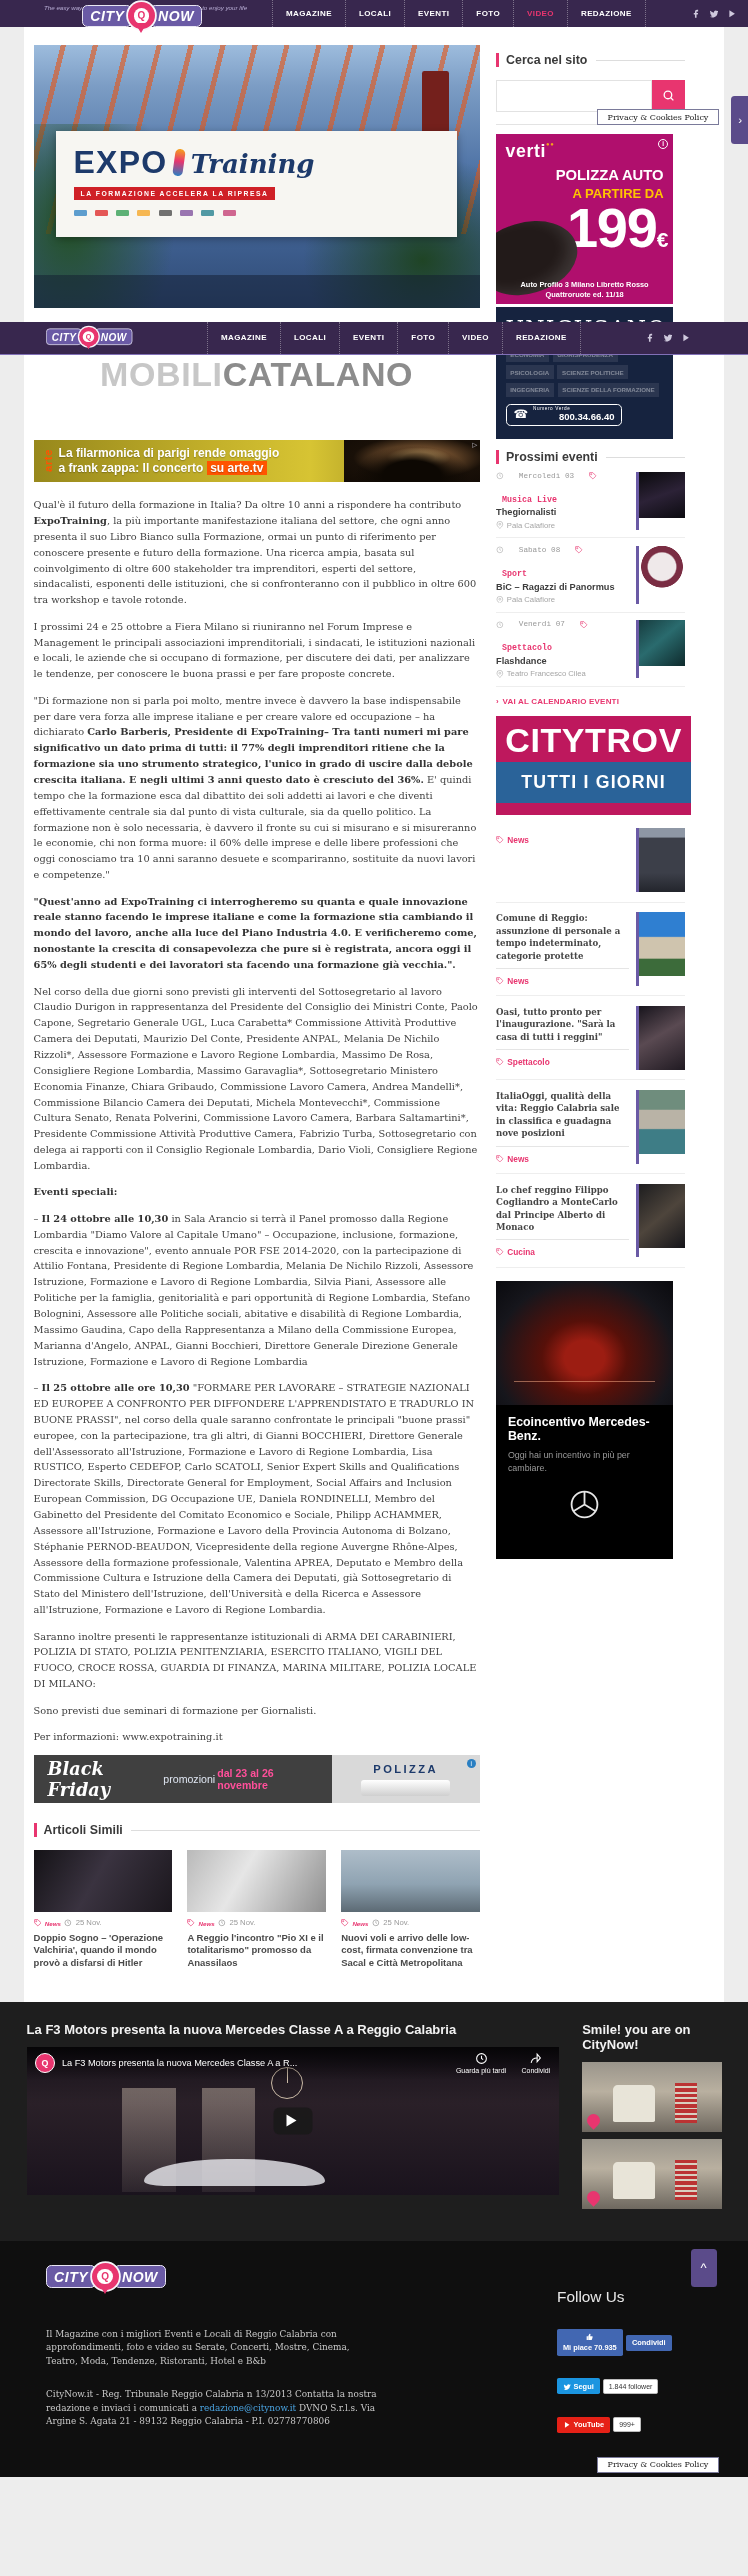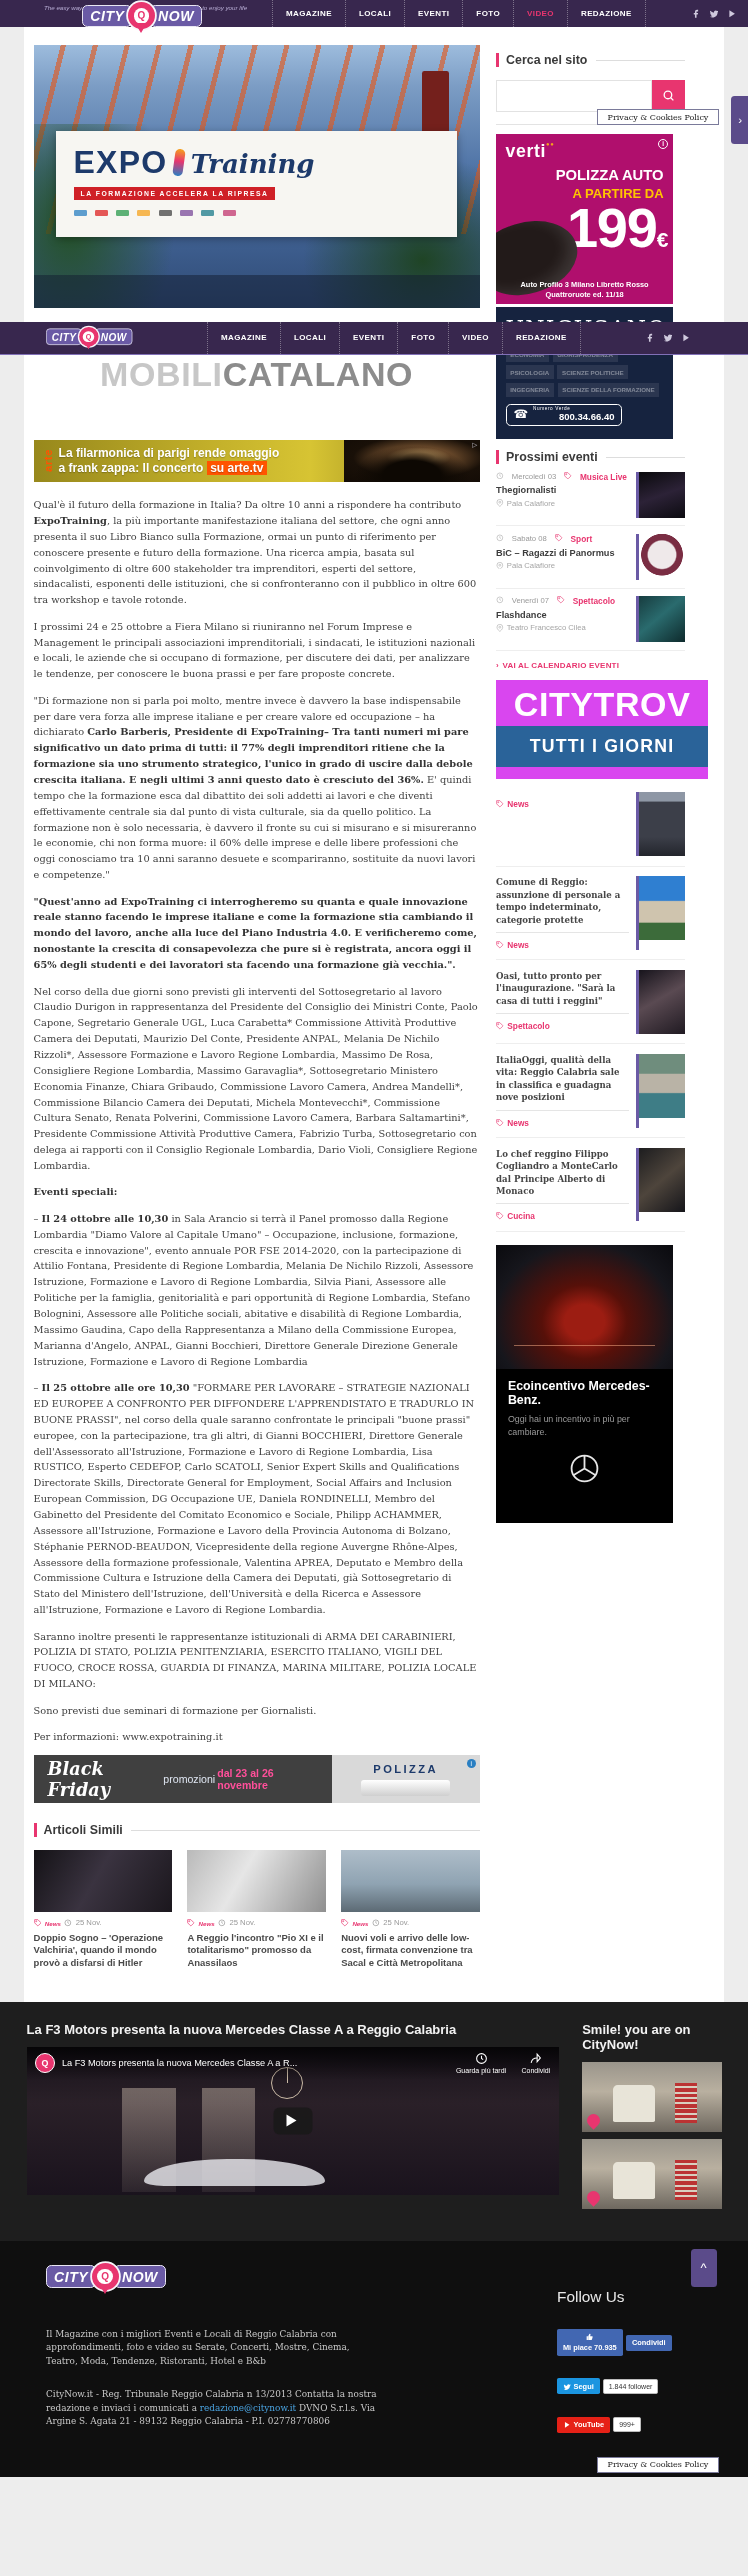--- a/index.html
+++ b/index.html
@@ -150,36 +150,36 @@
                   padding:3.5px 4.7px; }
   .unicus .phone { margin-top:7px; width:max-content; border:1.2px solid #fff; border-radius:4.7px; padding:1.8px 7px 3px;
                    color:#fff; display:flex; align-items:center; gap:4.7px; }
   .unicus .phone .glyph { font-size:11.8px; }
   .unicus .pl { font-size:4.7px; letter-spacing:0.6px; }
   .unicus .pn { font-size:9.5px; font-weight:800;padding-left:26px; }
 
   .events { margin-top:10.6px; }
   .ev { display:flex; padding:7.7px 0; border-bottom:0.6px solid #eee; cursor:pointer; }
   .ev .txt { flex:1; padding-right:7px; }
-  .ev .row1 { display:flex; align-items:flex-start; flex-wrap:wrap; gap:8px; font-size:7.7px; color:#999; }
-  .ev .cat { color:#e8356f; font-weight:800; font-size:8.3px; }
+  .ev .row1 { display:flex; align-items:flex-end; flex-wrap:wrap; gap:15px; font-size:7.7px; color:#999;font-family:Liberation Mono, monospace; }
+  .ev .cat { color:#e8356f; font-weight:800; font-size:8.3px;margin-left:6px; }
   .ev h4 { font-size:9.2px; color:#3d3d3d; margin-top:3.5px; }
   .ev .venue { display:flex; align-items:center; gap:3px; color:#a5a5a5; font-size:7.7px; margin-top:3.5px; }
   .ev svg { width:7.7px; height:7.7px; fill:none; stroke-width:2; }
   .ev .i-clock, .ev .i-pin { stroke:#b0b0b0; } .ev .i-tag { stroke:#e8356f; }
   .thumbwrap { display:flex; }
   .vbar { width:3.5px; background:#6a5aa5; }
   .thumb75 { width:46px; height:46px; }
   .t-love  { background:linear-gradient(160deg,#0a0a0c 0%,#2c2237 50%,#0c0b10 100%); }
   .t-crest { background:radial-gradient(circle at 50% 45%, #efe9ea 0 40%, #7a2d43 44% 60%, #fff 62%); }
   .t-flash { background:linear-gradient(140deg,#173c3f 0%,#2a6b6e 45%,#0e2a2c 100%); }
   .cal-link { margin:9.5px 0 2.4px; color:#e8356f; font-weight:800; font-size:8px; letter-spacing:0.2px;
               cursor:pointer; display:flex; gap:3.5px; align-items:center; }
 
-  .citytrov { margin-top:10.6px; width:212px; height:99px; background:#d946ef; overflow:hidden; cursor:pointer; }
+  .citytrov { margin-top:10.6px; width:195px; height:99px; background:#be185d; overflow:hidden; cursor:pointer; }
   .citytrov .big { color:#fff; font-weight:900; font-size:34px; letter-spacing:0.6px; text-align:center; margin-top:4.7px;
                    white-space:nowrap; }
   .citytrov .bottom { margin-top:2.4px; background:#2a6399; height:41px; display:flex; align-items:center; justify-content:center;
                    color:#fff; font-weight:800; font-size:17.7px; letter-spacing:1.2px; }
 
   .snews { margin-top:3.5px; }
   .sn { display:flex; padding:9.5px 0; border-bottom:0.6px solid #eee; cursor:pointer; }
   .sn .txt { flex:1; padding-right:7px; }
   .sn h4 { font-family:"DejaVu Serif", serif; font-size:8.6px; line-height:1.45; color:#454545;
            padding-bottom:5.9px; border-bottom:0.6px solid #e5e5e5; }

